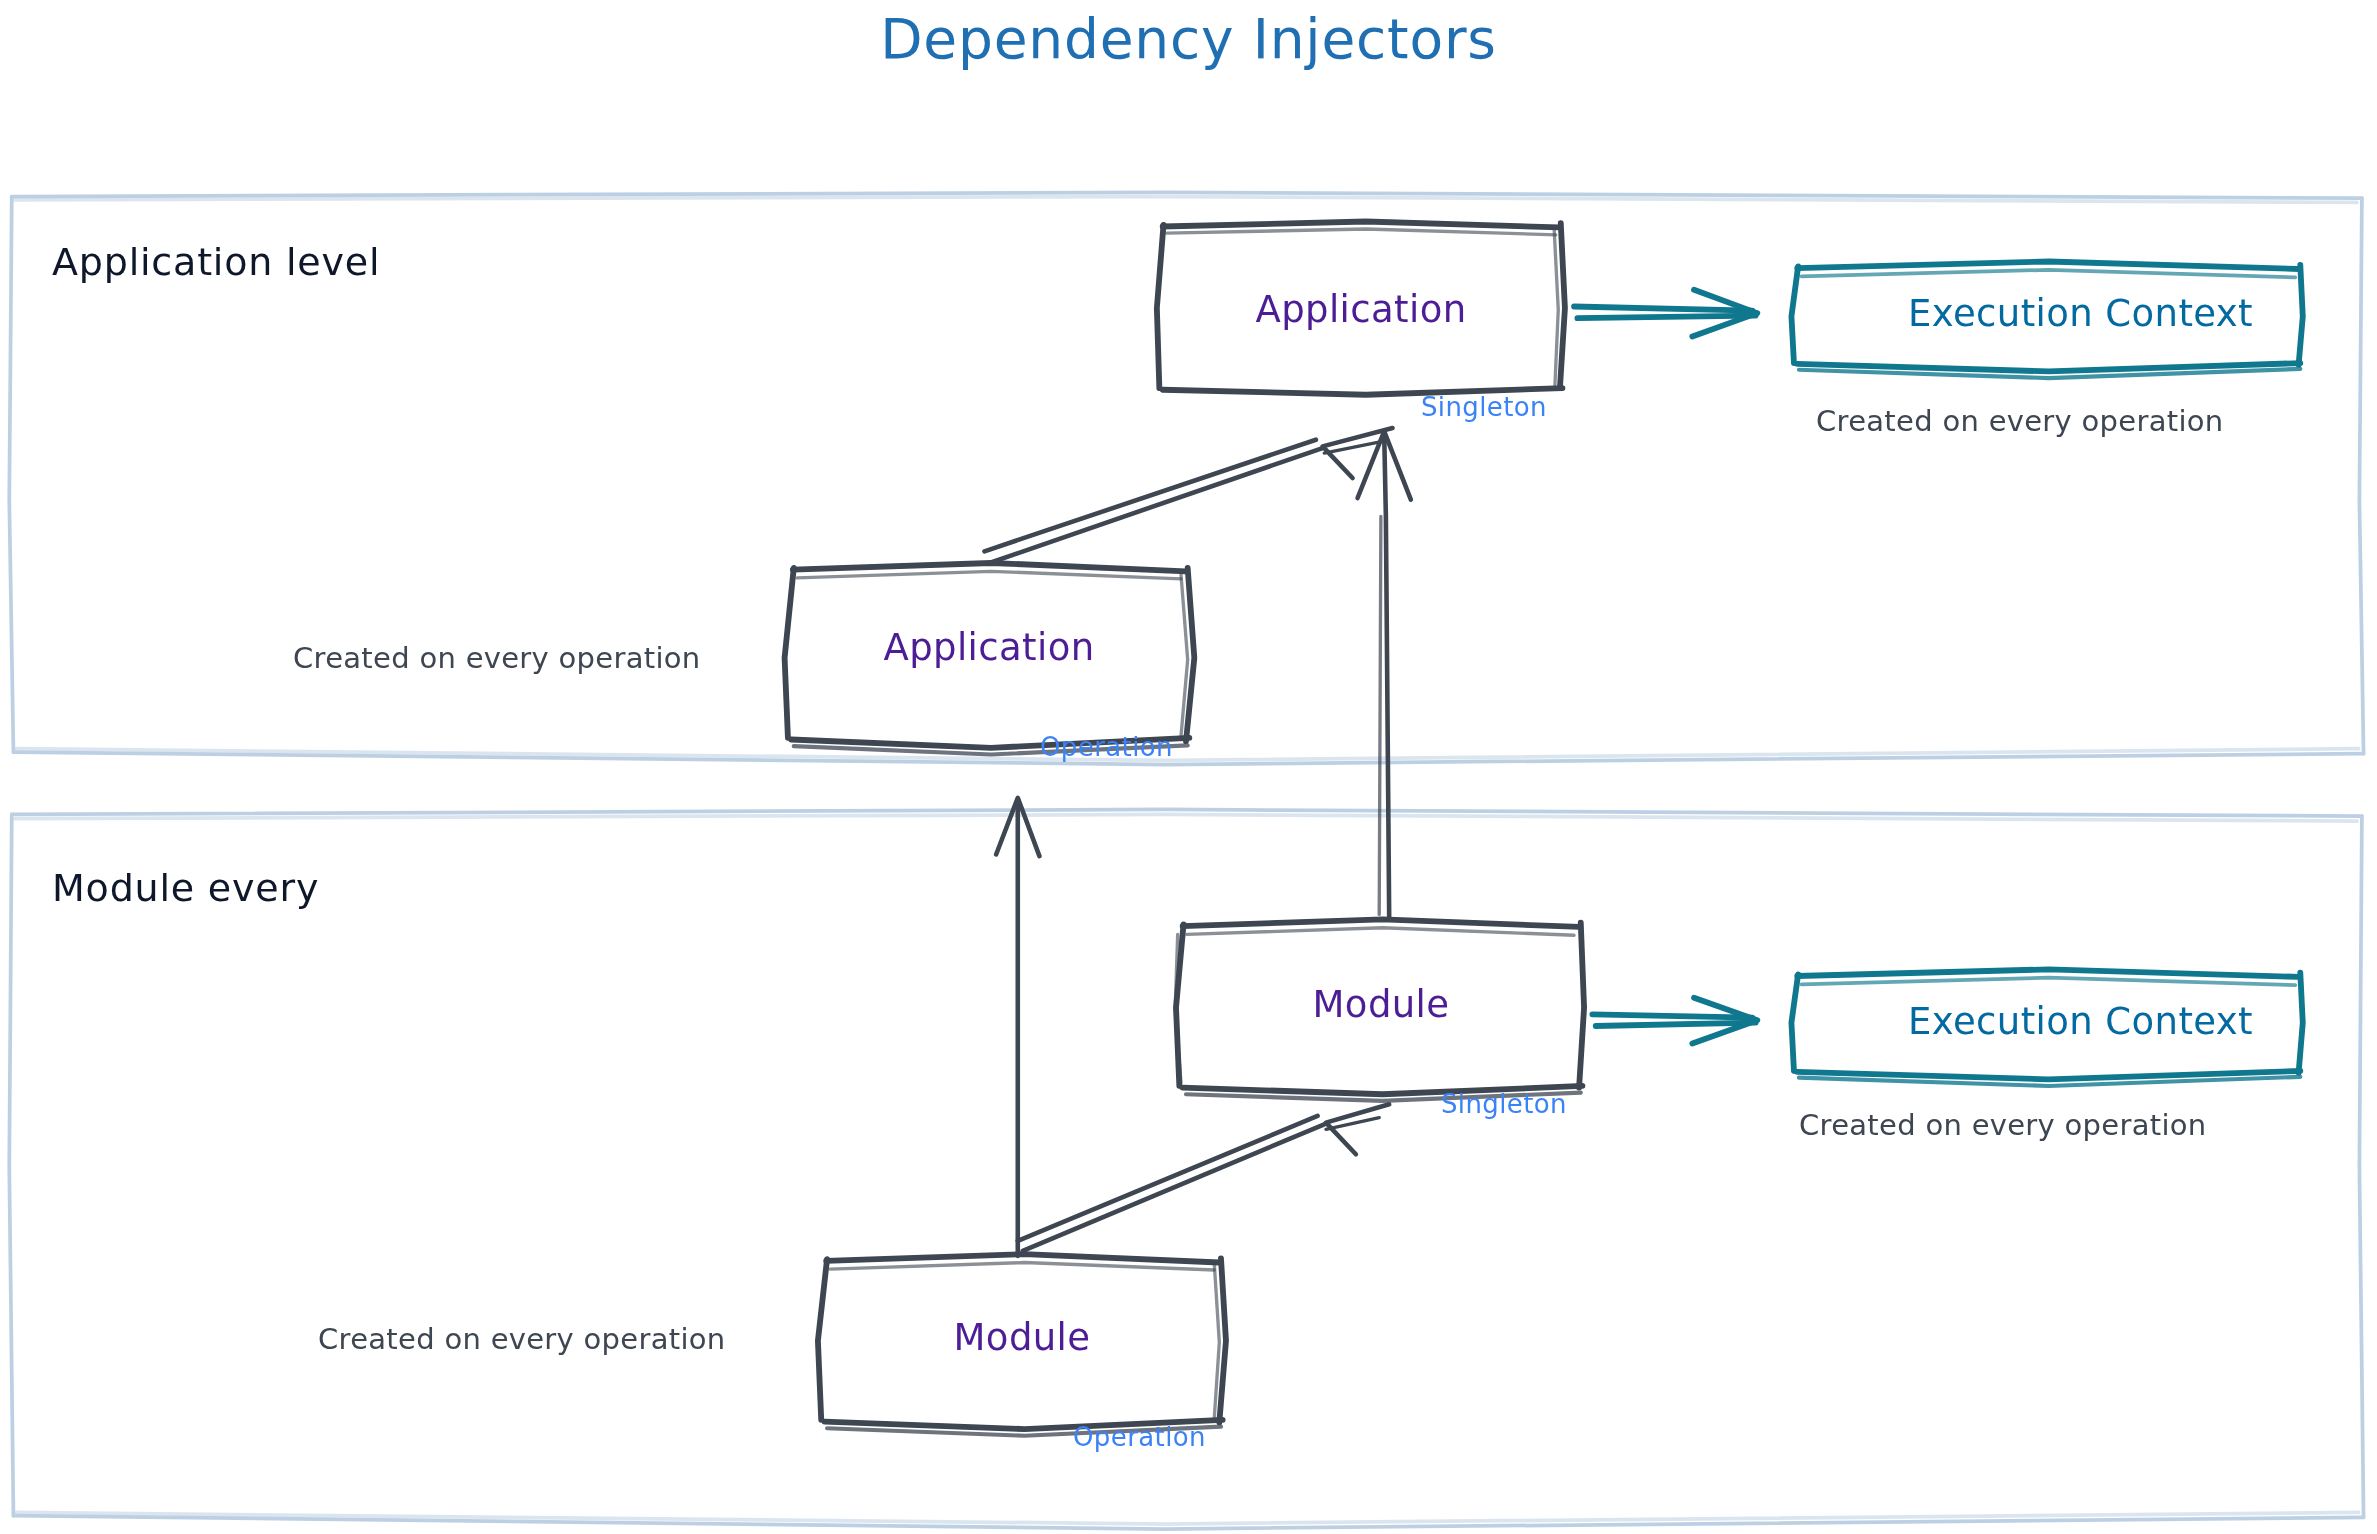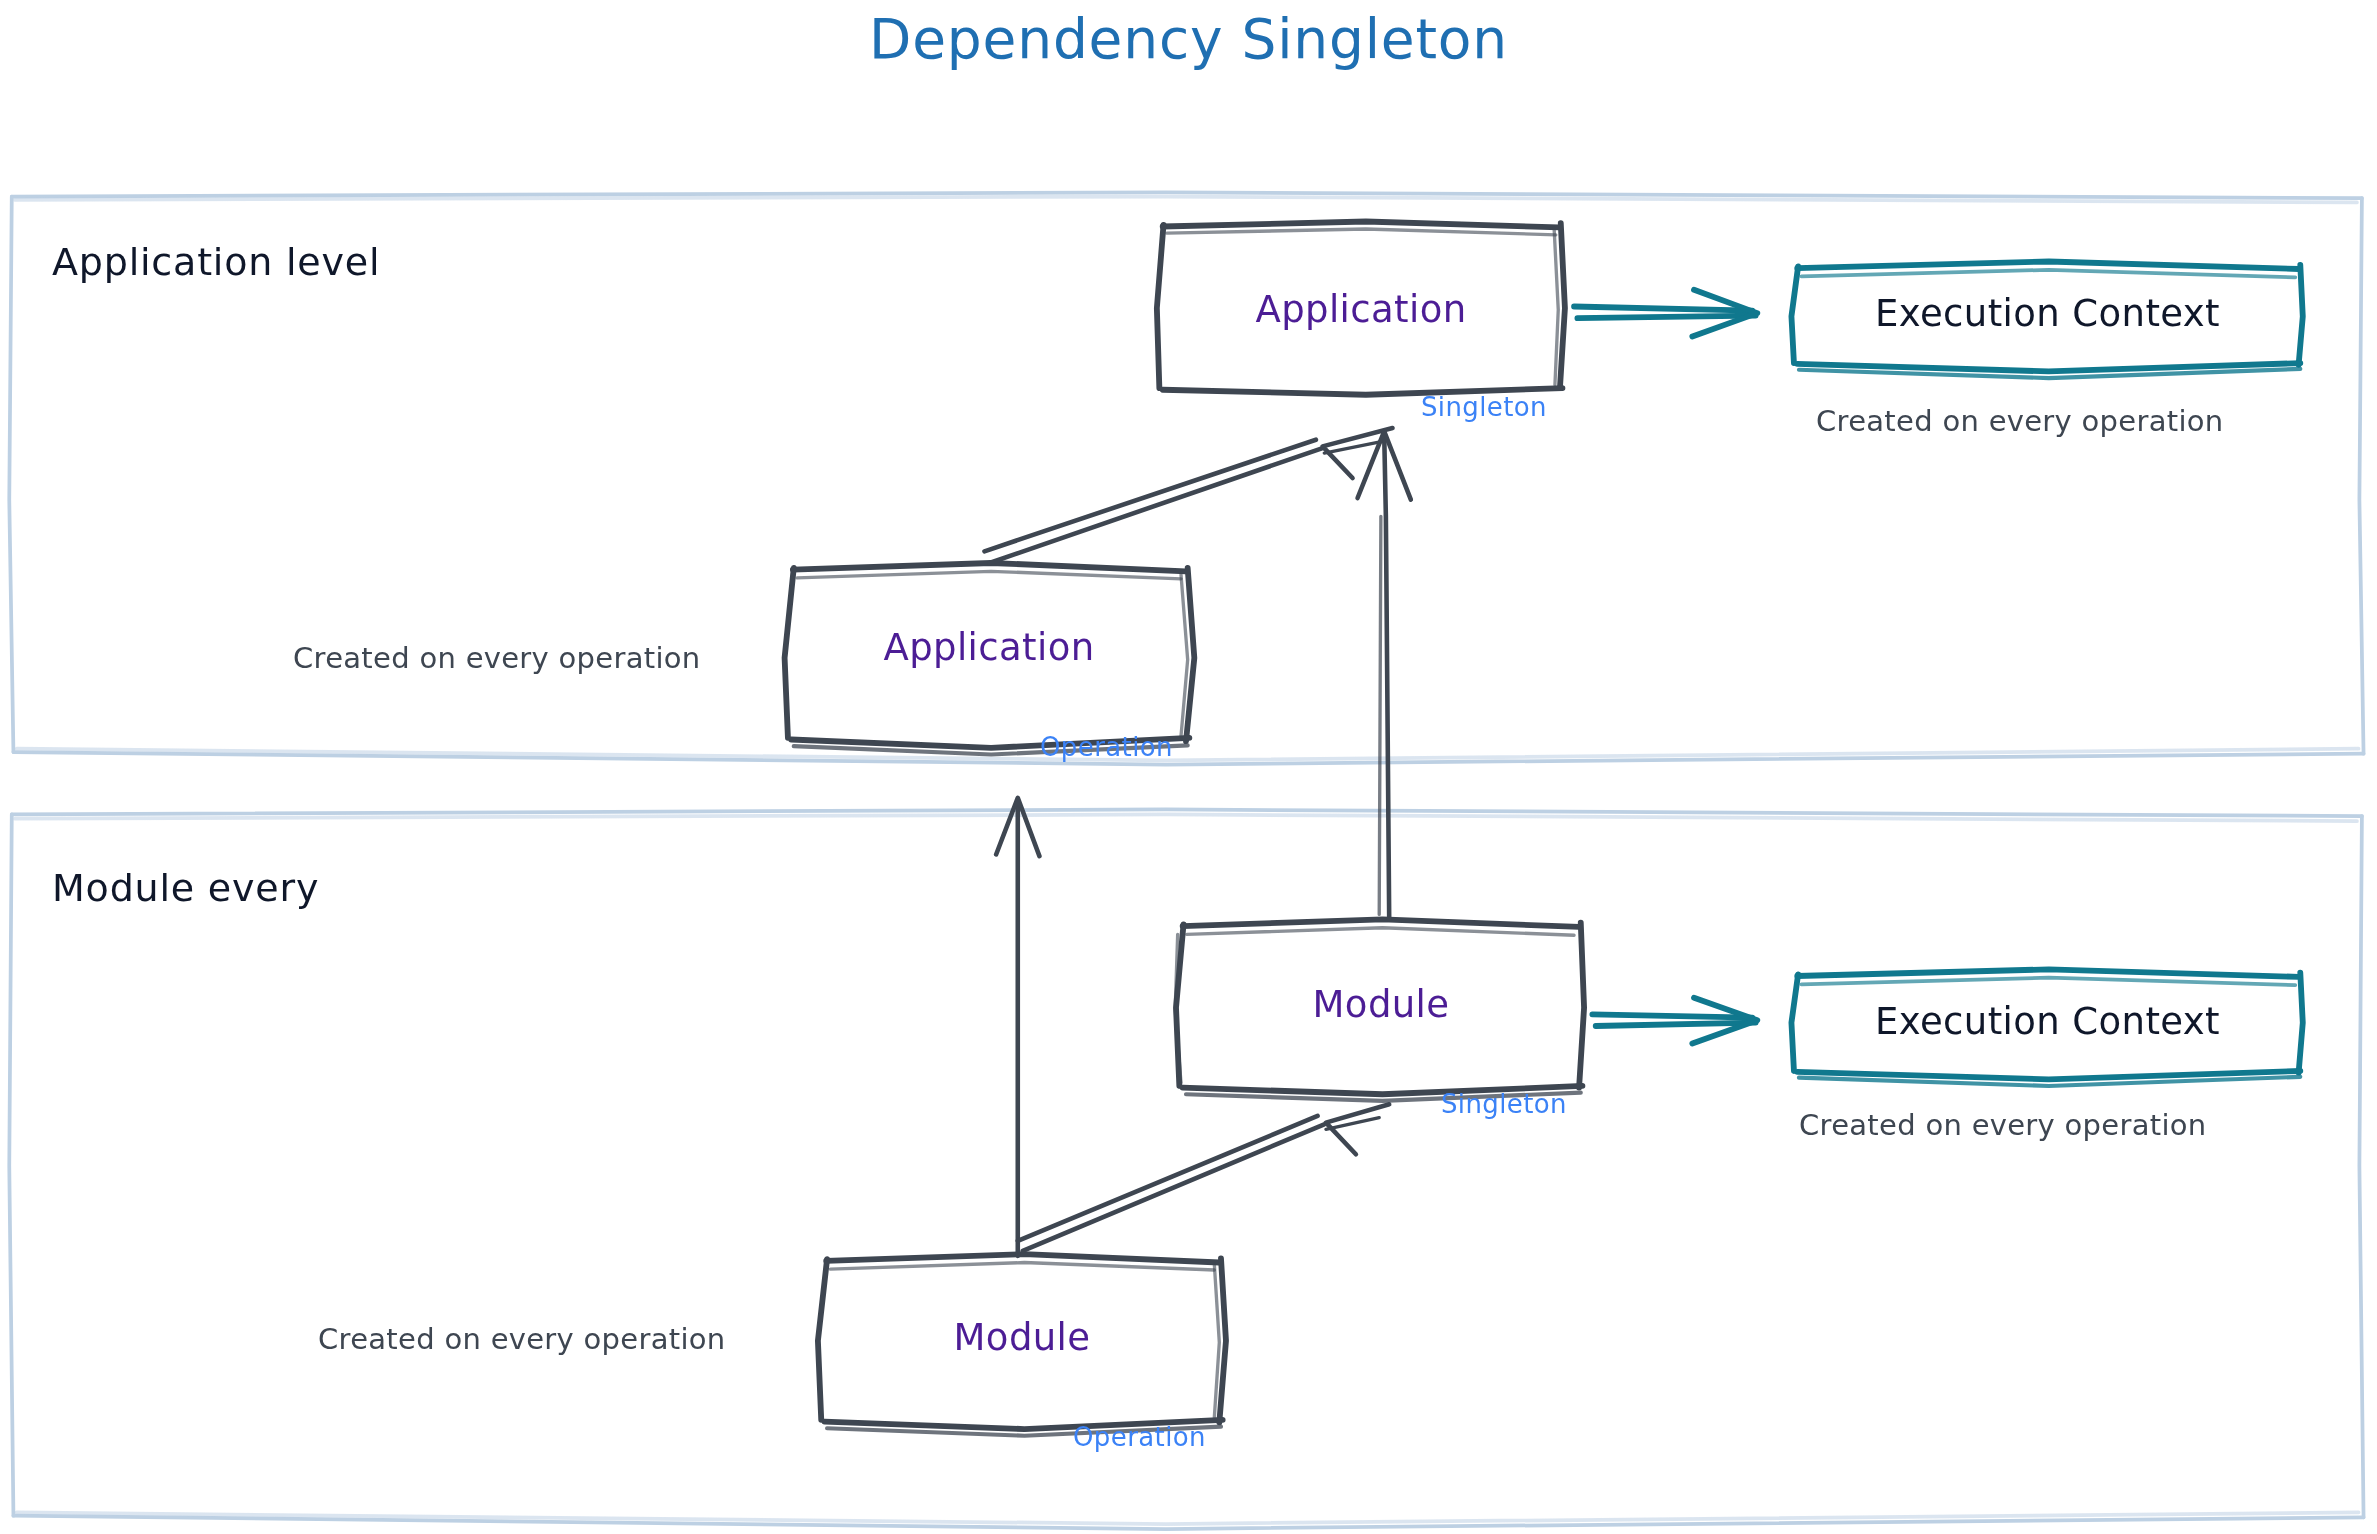--- a/index.html
+++ b/index.html
@@ -71,22 +71,23 @@
   }
   .node .node-scope {
     position: absolute;
     right: 15px;
     font-size: 26px;
     color: #3b82f6;
     letter-spacing: 0.4px;
     margin-top: 44px;
   }
   .node.ctx .node-title {
-    color: #0f172a;
+    color: #0369a1;
     font-size: 37px;
+    padding-left: 33px;
   }
 
   
   #node-app-singleton { left: 1160px; top: 223px;  width: 402px; height: 167px; }
   #node-app-singleton .node-title { top: 65px; }
   #node-app-singleton .node-scope { top: 125px; }
 
   #node-app-operation { left: 790px;  top: 566px;  width: 398px; height: 175px; }
   #node-app-operation .node-title { top: 60px; }
   #node-app-operation .node-scope { top: 122px; }
@@ -236,21 +237,21 @@
       <path d="M1656 1342 L1592 1356" stroke-width="4"></path>
     </g>
 
     <g class="ln-t">
       <path d="M1912 1218 L2104 1222"></path>
       <path d="M1916 1232 L2108 1228"></path>
       <path d="M2034 1198 L2110 1225 L2032 1253"></path>
     </g>
   </svg>
 
-  <div class="txt title">Dependency Singleton</div>
+  <div class="txt title">Dependency Injectors</div>
 
   <div class="txt lane-label" id="lane-label-app">Application level</div>
   <div class="txt lane-label" id="lane-label-mod">Module every</div>
 
   <div class="node" id="node-app-singleton">
     <div class="node-title">Application</div>
     <div class="node-scope">Singleton</div>
   </div>
 
   <div class="node" id="node-app-operation">

